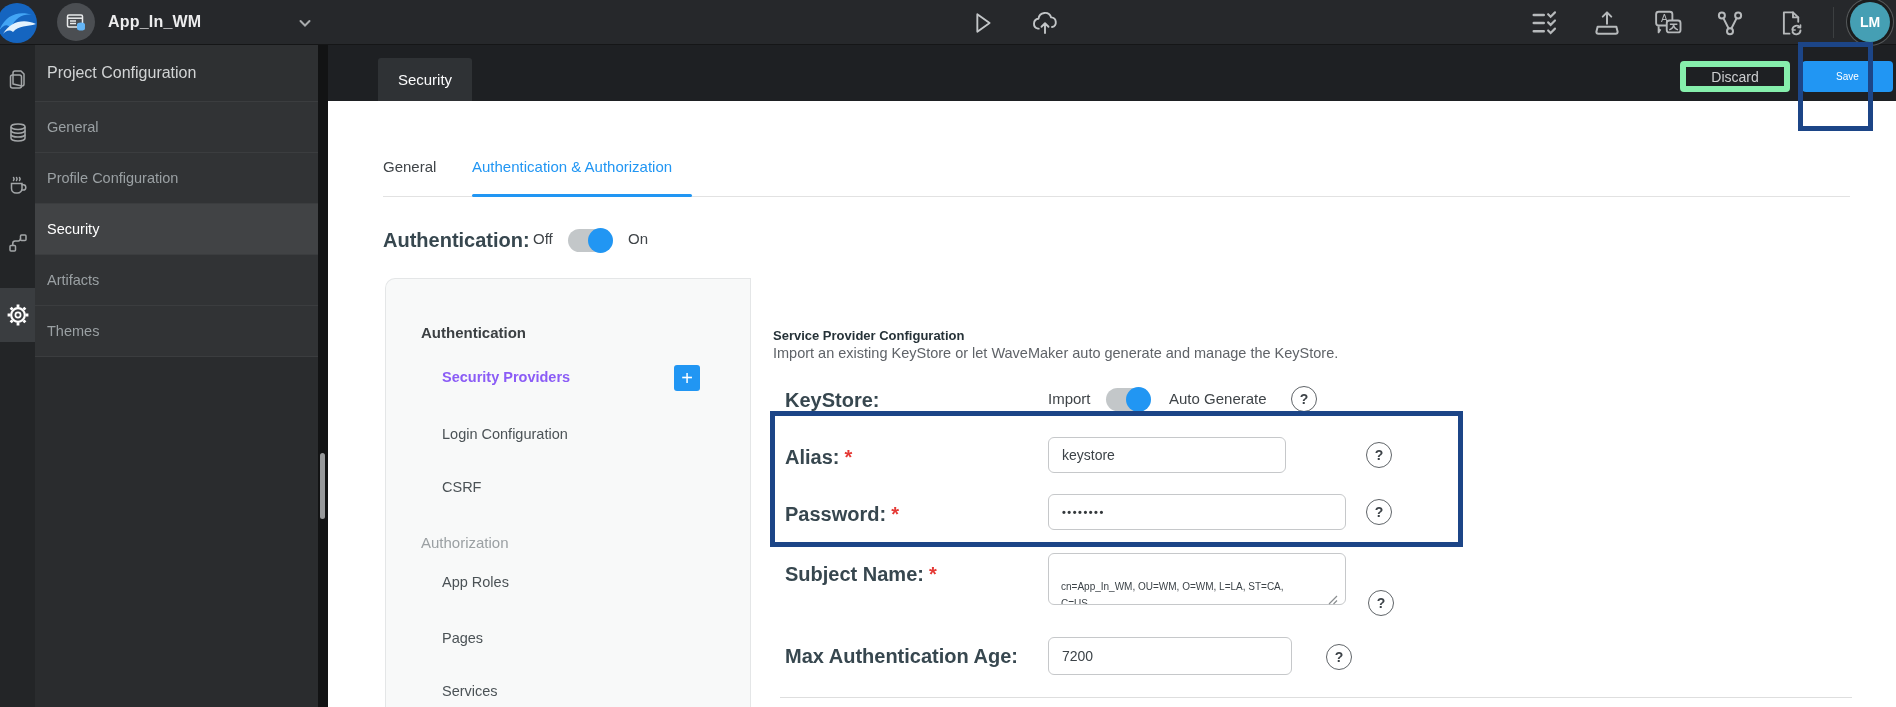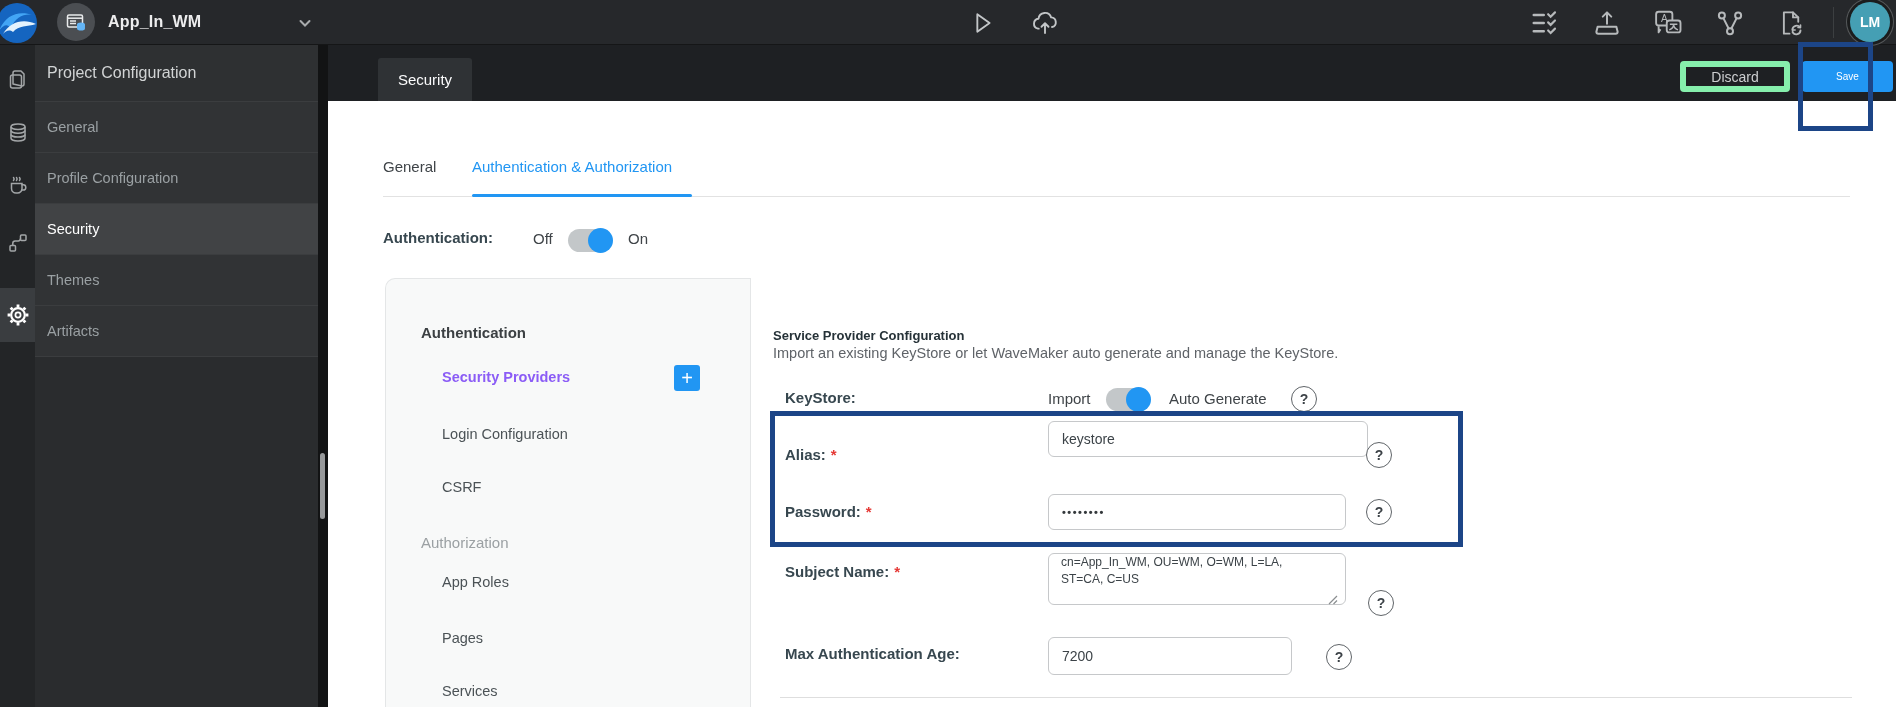--- a/index.html
+++ b/index.html
@@ -41,42 +41,42 @@
   .btn-save { position: absolute; left: 1474px; top: 16px; width: 91px; height: 31px; border: none; border-radius: 4px; background: #2196f3; color: #ffffff; font-size: 10px; font-family: inherit; cursor: pointer; }
 
   
   .content { position: absolute; left: 328px; top: 101px; width: 1568px; height: 606px; background: #ffffff; z-index: 2; }
 
   .tab { position: absolute; top: 57px; font-size: 15px; color: #3f4448; cursor: pointer; }
   .tab.active { color: #2196f3; }
   .tabs-baseline { position: absolute; left: 55px; top: 95px; width: 1467px; height: 1px; background: #e2e2e2; }
   .tab-underline { position: absolute; left: 144px; top: 93px; width: 220px; height: 3px; background: #2196f3; border-radius: 2px; }
 
-  .form-label { position: absolute; font-size: 15px; font-weight: 700; color: #37474f; }
+  .form-label { position: absolute; font-size: 20px; font-weight: 700; color: #37474f; }
   .plain-label { position: absolute; font-size: 15px; color: #3f4448; }
   .req { color: #e53935; font-weight: 700; margin-left: 5px; }
 
   .toggle { position: absolute; width: 44px; height: 23px; border-radius: 12px; background: #c3c7c9; cursor: pointer; }
   .toggle .knob { position: absolute; right: -1px; top: -1px; width: 25px; height: 25px; border-radius: 50%; background: #2196f3; }
 
   
   .menu-card { position: absolute; left: 57px; top: 177px; width: 366px; height: 430px; background: #f8f9f9; border: 1px solid #e4e6e7; border-radius: 10px 0 0 0; border-bottom: none; }
   .menu-section { position: absolute; left: 35px; font-size: 15px; font-weight: 700; color: #3c4043; cursor: default; }
   .menu-section.muted { color: #9ba0a3; font-weight: 400; }
   .menu-item { position: absolute; left: 56px; font-size: 14.5px; color: #4b5256; cursor: pointer; }
   .menu-item.selected { font-weight: 700; color: #8b5cf6; }
   .plus-btn { position: absolute; left: 288px; width: 26px; height: 26px; background: #2196f3; color: #ffffff; border: none; border-radius: 3px; font-size: 20px; font-weight: 400; line-height: 24px; text-align: center; cursor: pointer; font-family: inherit; padding: 0; }
 
   
   .sp-title { position: absolute; left: 445px; top: 192px; font-size: 13px; font-weight: 700; color: #263238; margin-top: 35px; }
   .sp-desc { position: absolute; left: 445px; top: 244px; font-size: 14.5px; color: #5f6368; }
 
   .text-input { position: absolute; height: 36px; border: 1px solid #c6c8ca; border-radius: 6px; background: #fff; font-family: inherit; font-size: 14px; color: #3c4348; padding: 0 13px; outline: none; }
   .pw { font-size: 11px; font-weight: 700; letter-spacing: 1.5px; color: #33383b; }
-  .textarea-box { position: absolute; left: 720px; top: 452px; width: 298px; height: 52px; border: 1px solid #c6c8ca; border-radius: 6px; background: #fff; font-size: 12px; color: #3c4348; padding: 0 48px 8px 12px; line-height: 17px; overflow: hidden; cursor: text; }
+  .textarea-box { position: absolute; left: 720px; top: 452px; width: 298px; height: 52px; border: 1px solid #c6c8ca; border-radius: 6px; background: #fff; font-size: 10px; color: #3c4348; padding: 24px 48px 8px 12px; line-height: 17px; overflow: hidden; cursor: text; }
   .grip { position: absolute; right: 4px; bottom: 3px; }
 
   .help { position: absolute; width: 26px; height: 26px; border: 1.5px solid #5f6468; border-radius: 50%; color: #3c4247; font-size: 14px; font-weight: 700; display: flex; align-items: center; justify-content: center; background: #fff; cursor: pointer; }
 
   .bottom-divider { position: absolute; left: 452px; top: 596px; width: 1072px; height: 1px; background: #dedede; }
 
   
   .annot { position: absolute; border: 5px solid #1c4587; z-index: 50; pointer-events: none; }
   .annot-save { left: 1798px; top: 42px; width: 75px; height: 89px; }
   .annot-fields { left: 770px; top: 411px; width: 693px; height: 136px; }
@@ -211,22 +211,22 @@
         </g>
       </svg>
     </div>
   </nav>
 
   <aside class="sidebar">
     <div class="sb-header">Project Configuration</div>
     <div class="sb-item">General</div>
     <div class="sb-item">Profile Configuration</div>
     <div class="sb-item active">Security</div>
+    <div class="sb-item">Artifacts</div>
     <div class="sb-item">Themes</div>
-    <div class="sb-item">Artifacts</div>
   </aside>
 
   <div class="gutter">
     <div class="gutter-thumb"></div>
   </div>
 
   <div class="band">
     <div class="ws-tab">Security</div>
     <button class="btn-discard">Discard</button>
     <button class="btn-save">Save</button>
@@ -263,21 +263,21 @@
 
     <span class="form-label" style="left:457px; top:288px">KeyStore:</span>
     <span class="plain-label" style="left:720px; top:289px">Import</span>
     <div class="toggle" style="left:778px; top:287px">
       <div class="knob"></div>
     </div>
     <span class="plain-label" style="left:841px; top:289px">Auto Generate</span>
     <div class="help" style="left:963px; top:285px">?</div>
 
     <span class="form-label" style="left:457px; top:345px"><span>Alias:</span><span class="req">*</span></span>
-    <input class="text-input" style="left: 720px; top: 320px; width: 320px;" value="keystore">
+    <input class="text-input" style="left: 720px; top: 336px; width: 238px;" value="keystore">
     <div class="help" style="left:1038px; top:341px">?</div>
 
     <span class="form-label" style="left:457px; top:402px"><span>Password:</span><span class="req">*</span></span>
     <input class="text-input pw" style="left: 720px; top: 393px; width: 298px;" value="••••••••">
     <div class="help" style="left:1038px; top:398px">?</div>
 
     <span class="form-label" style="left:457px; top:462px"><span>Subject Name:</span><span class="req">*</span></span>
     <div class="textarea-box">cn=App_In_WM, OU=WM, O=WM, L=LA, ST=CA, C=US</div>
     <svg class="grip" style="position:absolute; left:1000px; top:494px" width="10" height="10" viewBox="0 0 10 10">
       <path d="M9 1 L1 9 M9 5.5 L5.5 9" stroke="#8a8e90" stroke-width="1.2" fill="none"></path>

